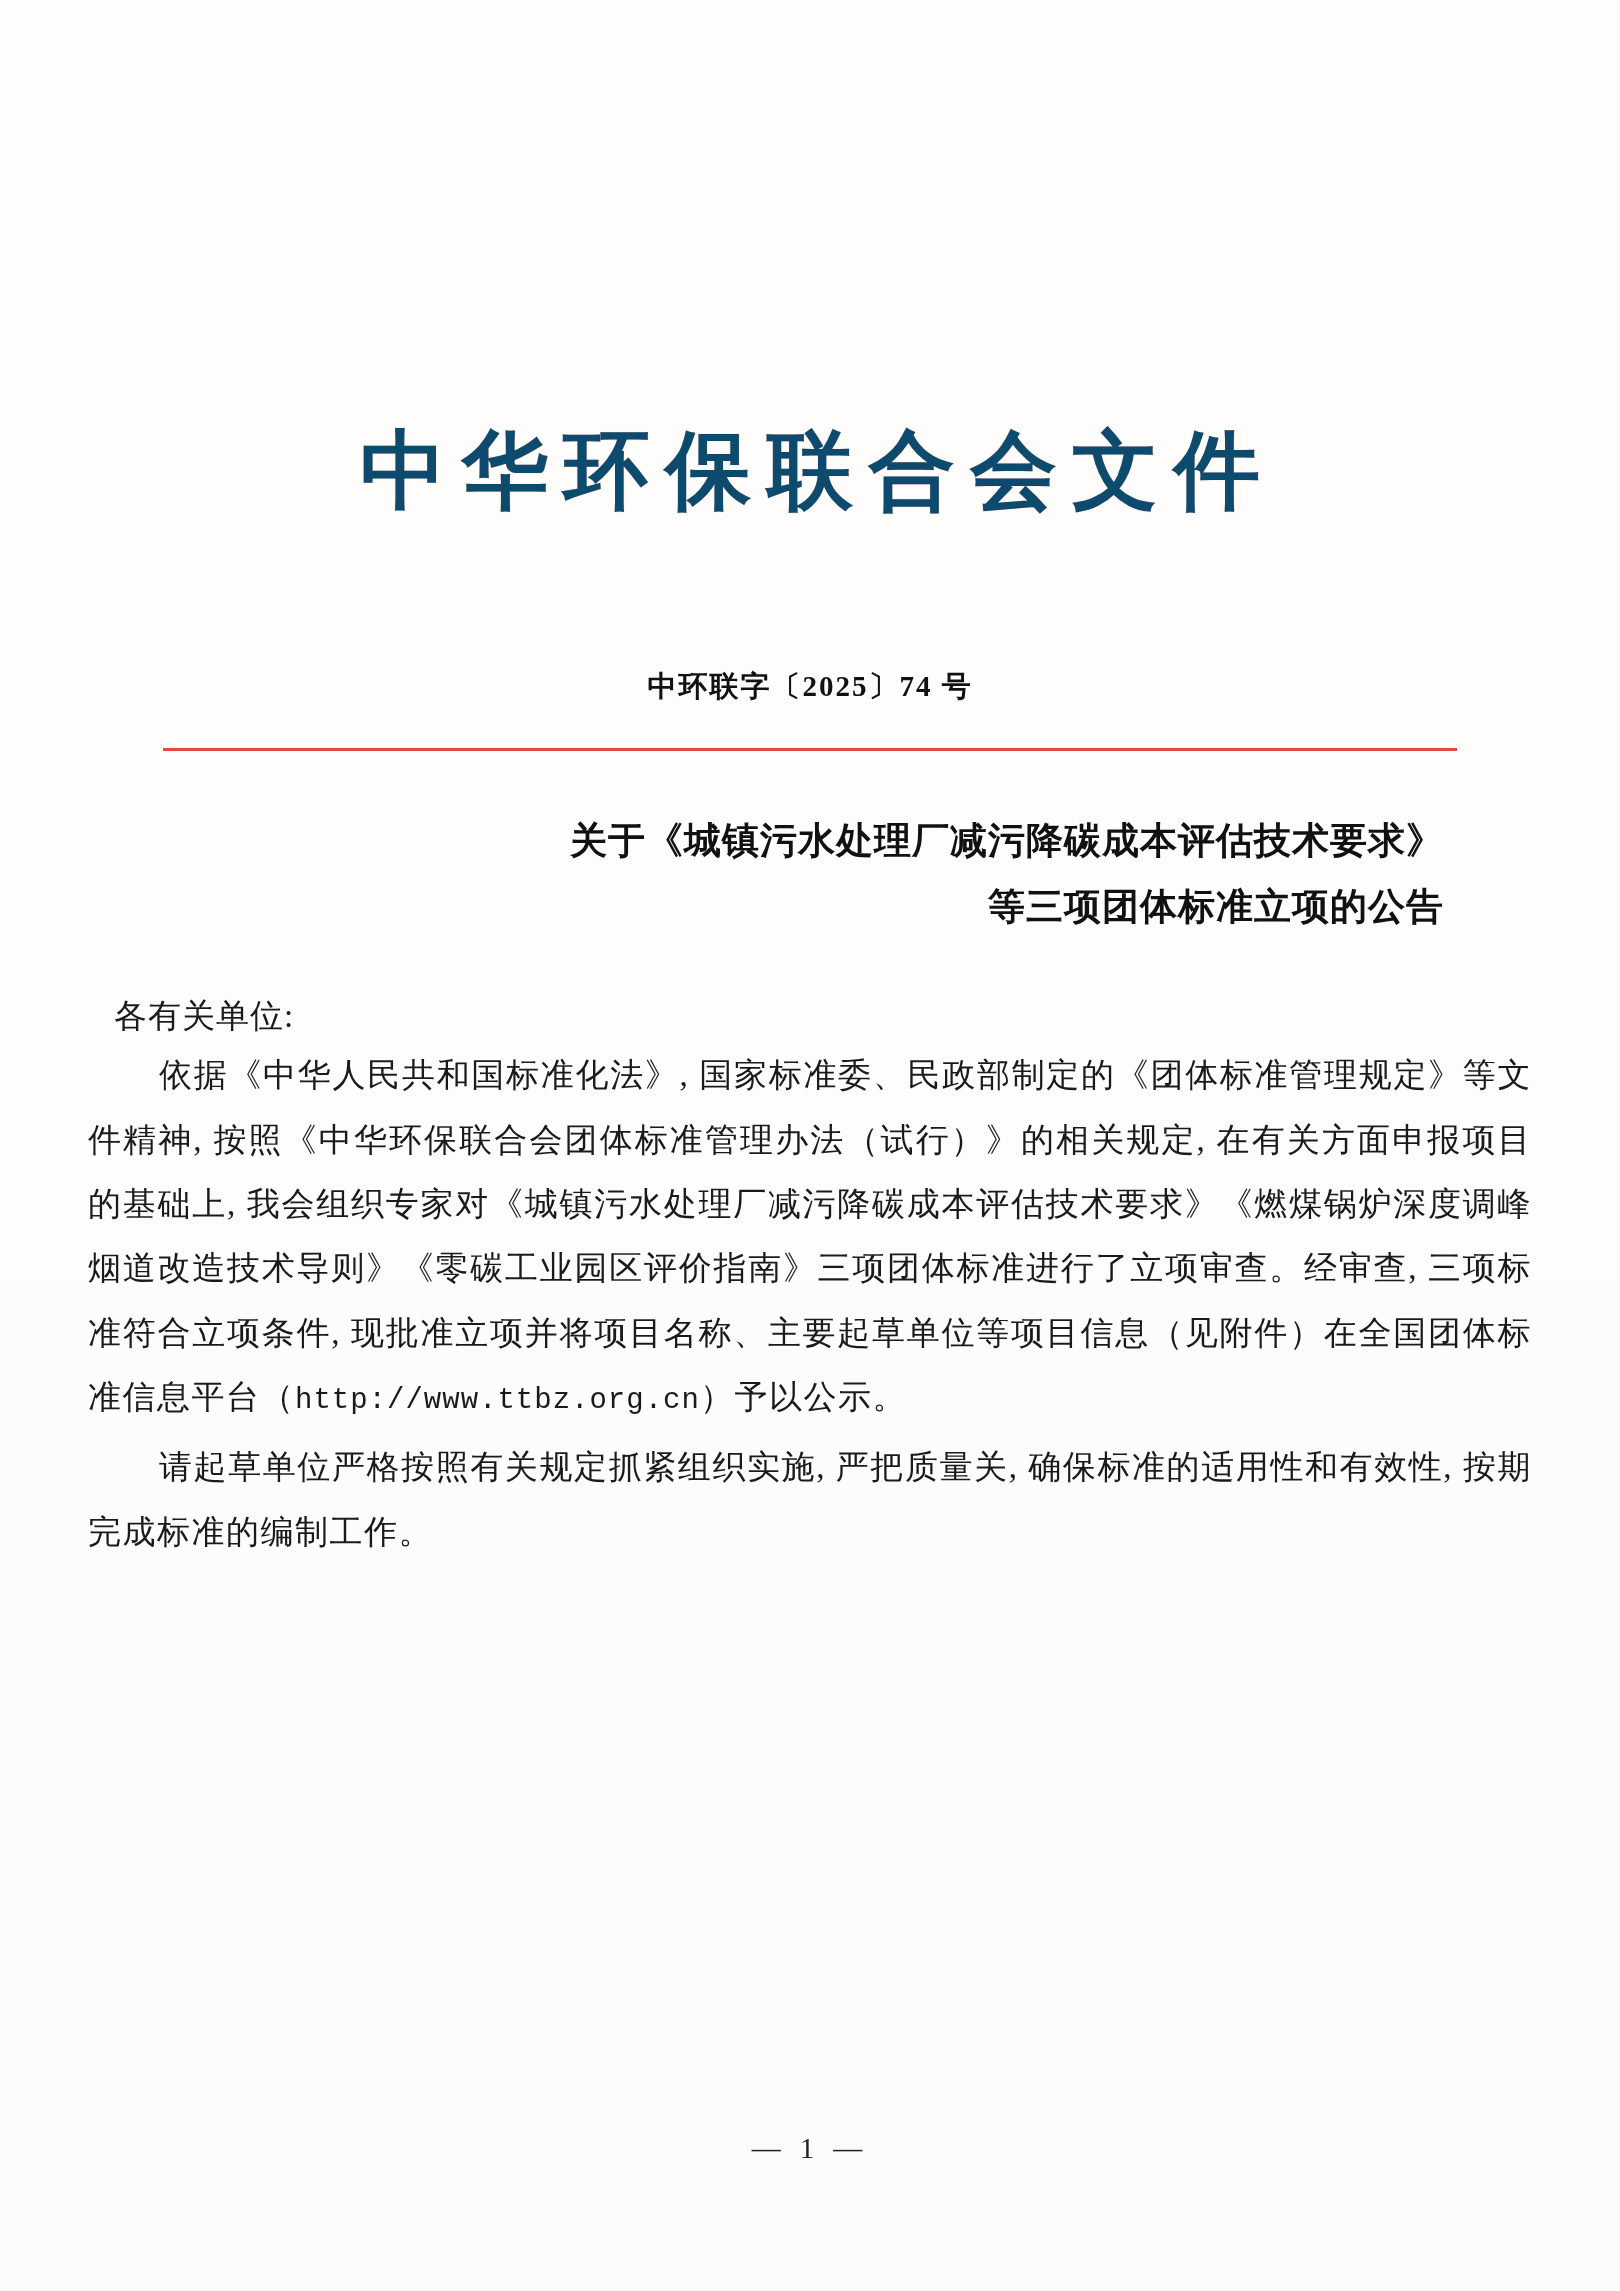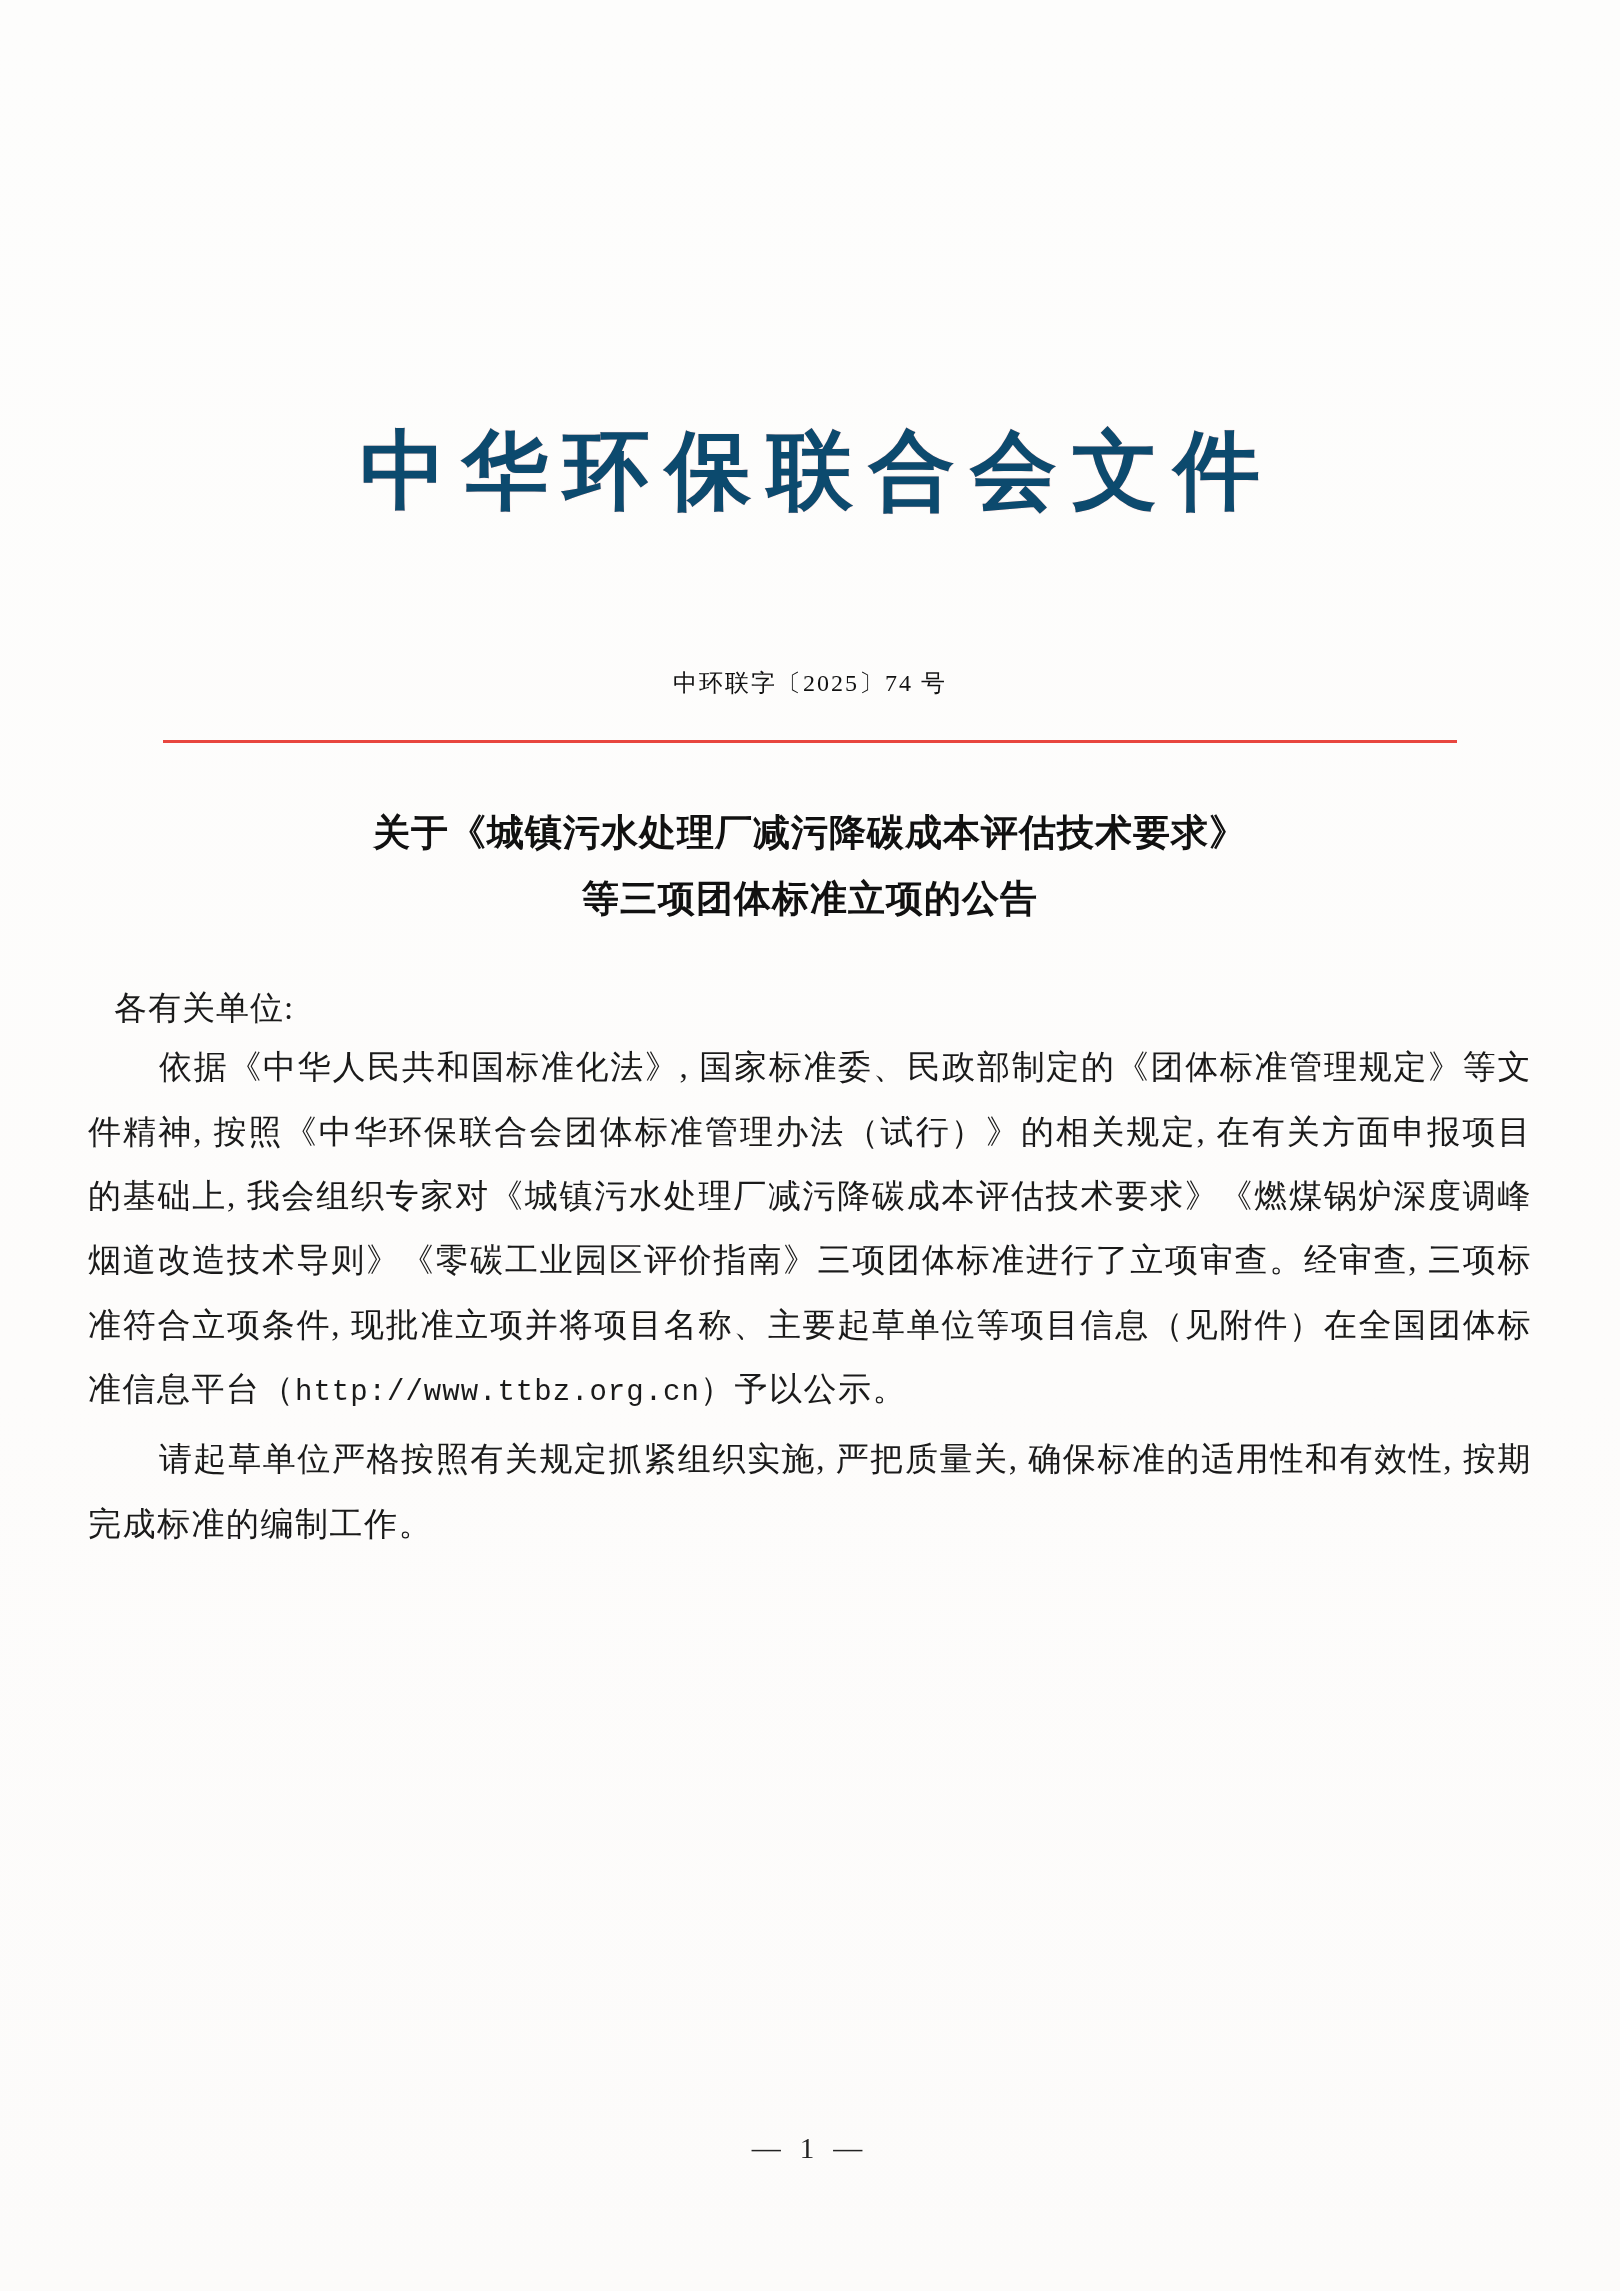--- a/index.html
+++ b/index.html
@@ -40,35 +40,35 @@
     font-weight: bold;
     font-size: 86px;
     letter-spacing: 15.7px;
     text-indent: 15.7px;
     line-height: 1.15;
     text-shadow: 0 0 1px rgba(232,70,63,0.45);
   }
   .doc-number {
     margin-top: 147px;
     text-align: center;
-    font-size: 24px;
-    font-weight: normal;
+    font-size: 29px;
+    font-weight: bold;
     letter-spacing: 2px;
     color: #111;
     font-family: "Liberation Serif", serif;
   }
   .red-rule {
     margin: 41px auto 0 auto;
     width: 1294px;
     height: 2.9px;
     background: #e8463f;
   }
   .subject {
     margin-top: 61px;
-    text-align: center;
+    text-align: right;
     font-size: 37px;
     font-weight: bold;
     line-height: 1.55;
     color: #111;
     letter-spacing: 1px;
     padding: 0 176px;
   }
   .subject .line2 {
     display: block;
     margin-top: 9px;

